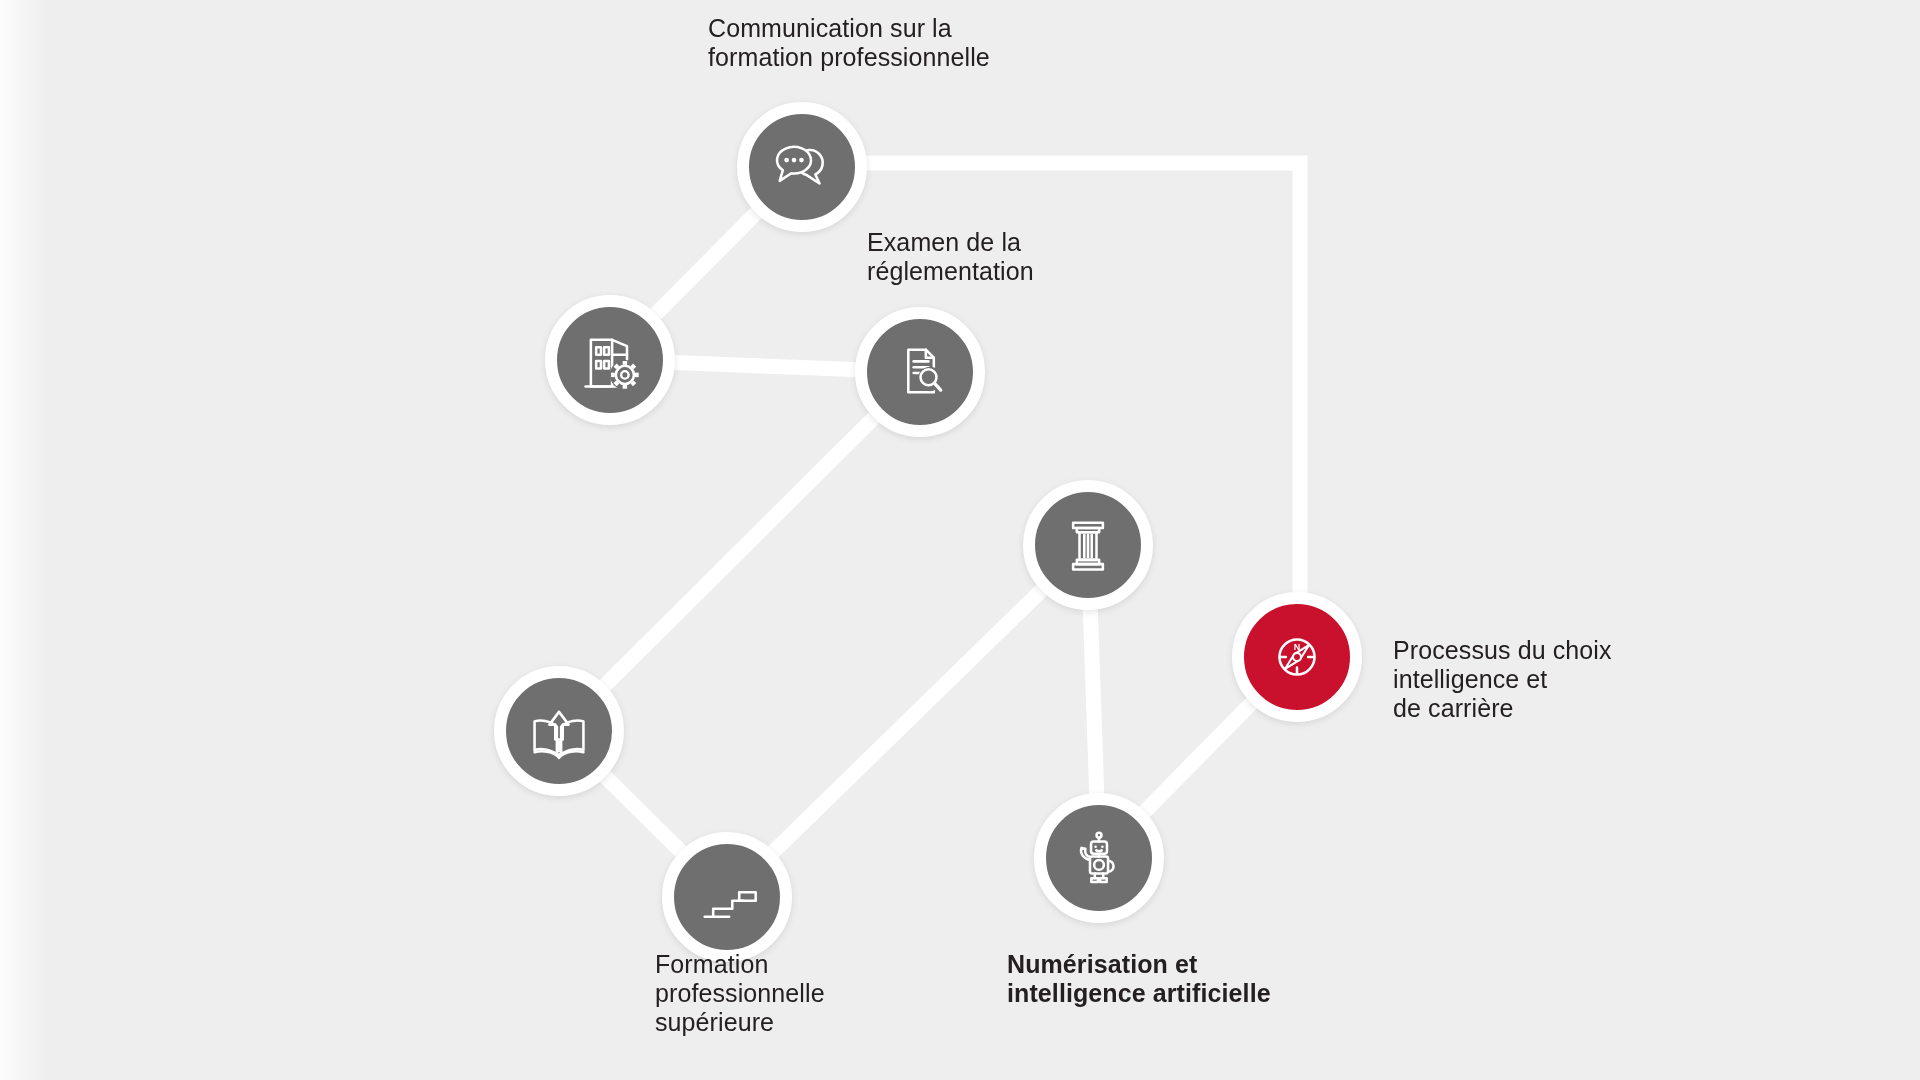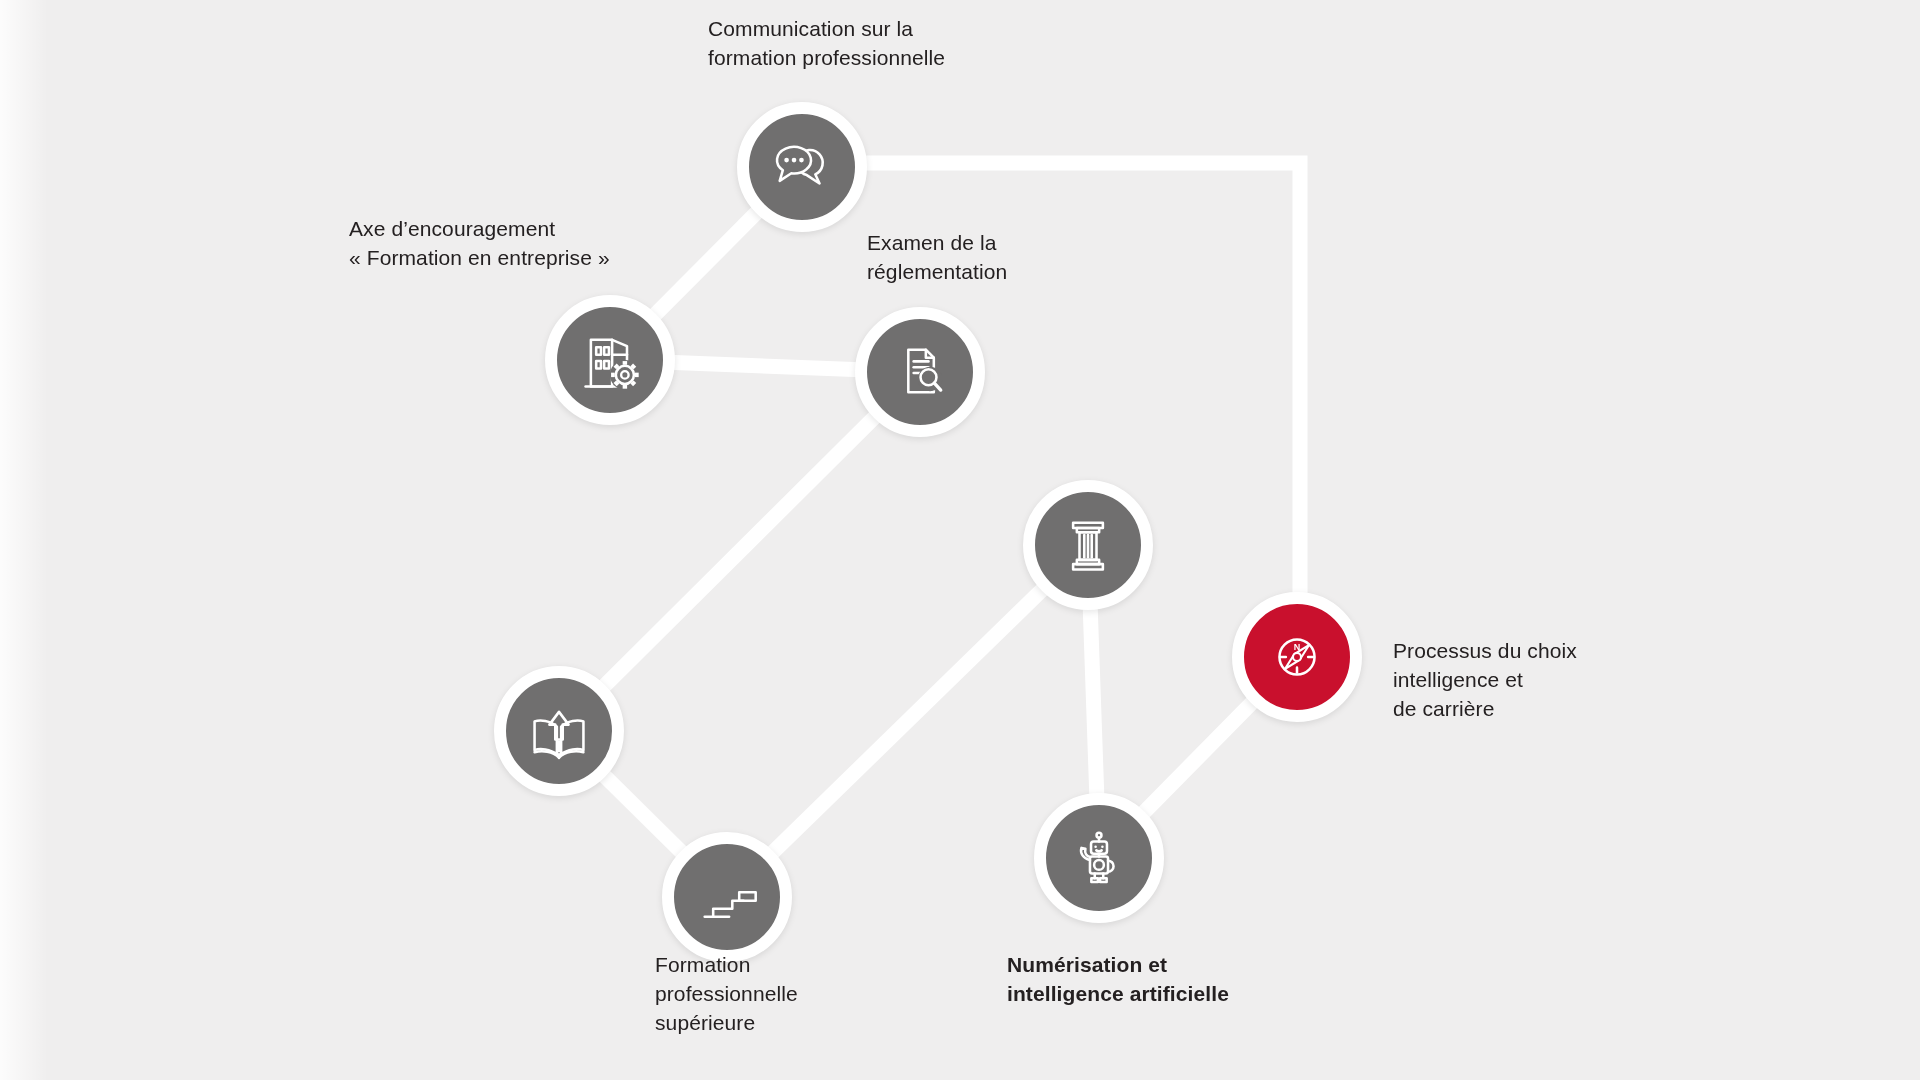--- a/index.html
+++ b/index.html
@@ -15,21 +15,21 @@
   .edge-fade{position:absolute;left:0;top:0;width:48px;height:100%;
     background:linear-gradient(90deg,rgba(255,255,255,.85),rgba(255,255,255,0));pointer-events:none;}
   svg.connectors{position:absolute;left:0;top:0;}
   svg.connectors path{stroke:var(--line);stroke-width:15;fill:none;stroke-linejoin:miter;}
   .node{position:absolute;width:106px;height:106px;border:12px solid #fff;border-radius:50%;
     background:var(--node-gray);display:flex;align-items:center;justify-content:center;
     box-shadow:0 2px 7px rgba(0,0,0,.10);}
   .node.red{background:var(--red);}
   .node svg{display:block;}
   .ic{stroke:#fff;fill:none;stroke-width:2.4;stroke-linecap:round;stroke-linejoin:round;}
-  .label{position:absolute;font-size:21px;line-height:29px;color:var(--ink);white-space:pre-line;letter-spacing:0.1px;}
+  .label{position:absolute;font-size:25px;line-height:29px;color:var(--ink);white-space:pre-line;letter-spacing:0.1px;}
 </style>
 </head>
 <body>
 
 <div class="stage">
 
   <svg class="connectors" width="1920" height="1080" viewBox="0 0 1920 1080">
     <path d="M802,167 L610,360"></path>
     <path d="M802,163 H1300 V657"></path>
     <path d="M610,360 L920,372"></path>
@@ -168,22 +168,20 @@
         <rect x="24.8" y="51" width="6.2" height="3.5"></rect>
         <rect x="33" y="51" width="6.2" height="3.5"></rect>
       </g>
       <circle cx="28.8" cy="21.5" r="1.2" fill="#fff" stroke="none"></circle>
       <circle cx="35.2" cy="21.5" r="1.2" fill="#fff" stroke="none"></circle>
     </svg>
   </div>
 
   <div class="label" style="left:708px;top:14px;">Communication sur la
 formation professionnelle</div>
-  <div class="label" style="left:349px;top:214px;">Axe d’encouragement
-« Formation en entreprise »</div>
   <div class="label" style="left:867px;top:228px;">Examen de la
 réglementation</div>
   <div class="label" style="left:1393px;top:636px;">Processus du choix
 intelligence et
 de carrière</div>
   <div class="label" style="left:655px;top:930px;margin-top:20px;">Formation
 professionnelle
 supérieure</div>
   <div class="label" style="left:1007px;top:950px;font-weight:bold;">Numérisation et
 intelligence artificielle</div>

